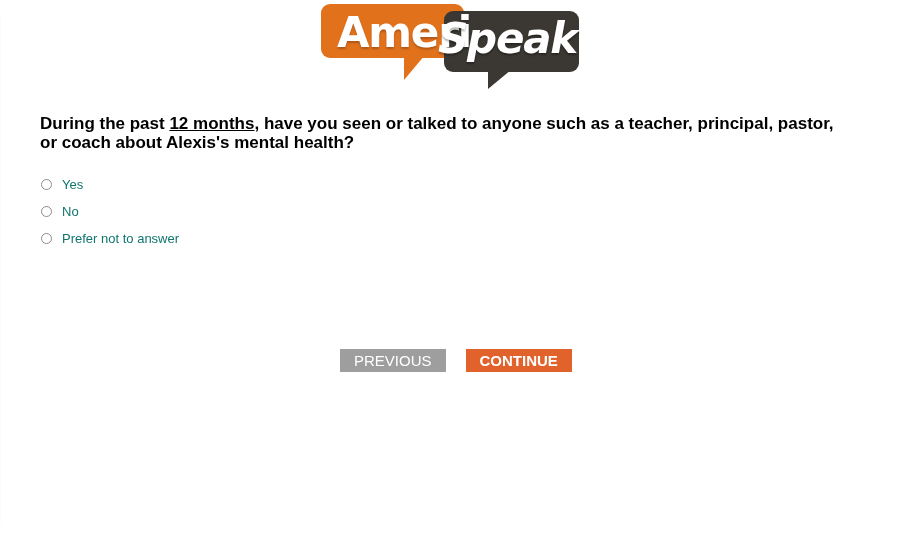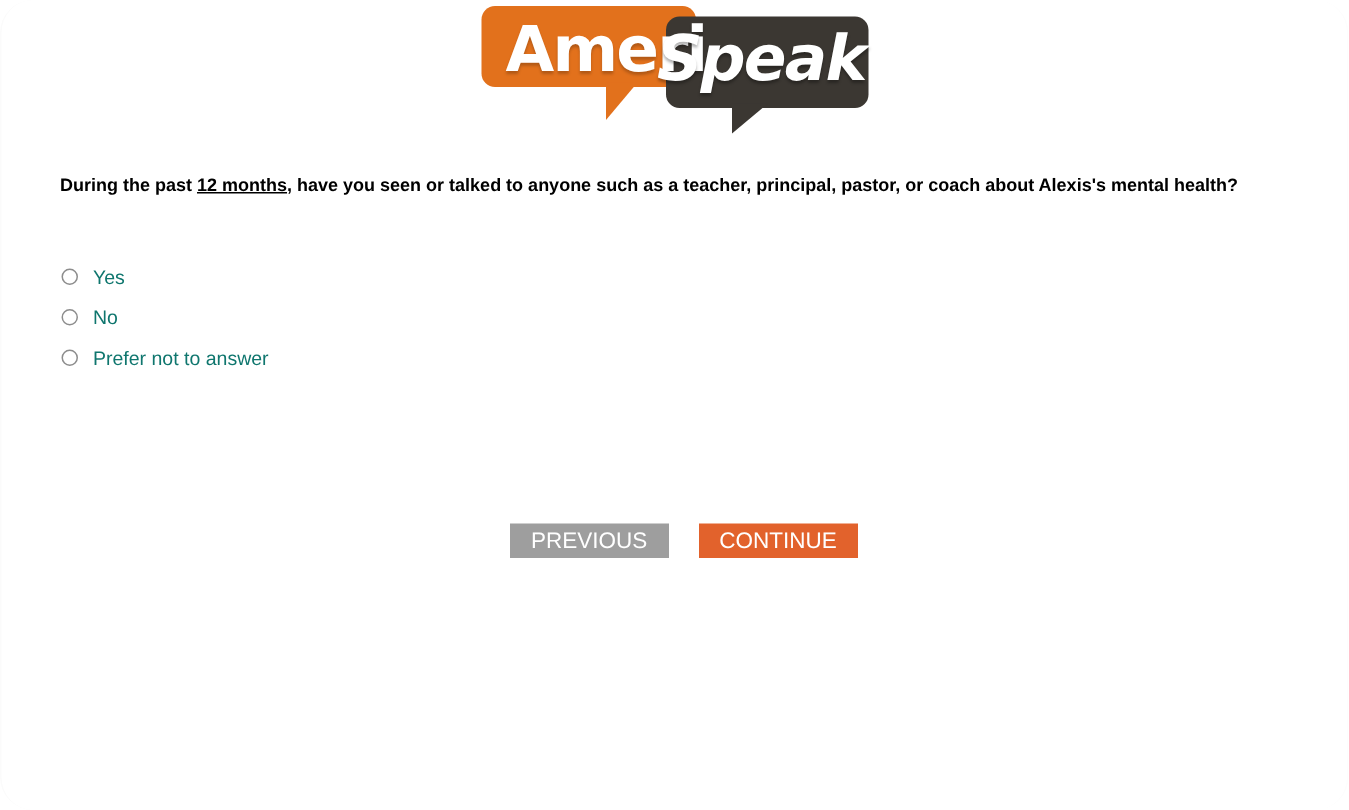--- a/index.html
+++ b/index.html
@@ -96,21 +96,21 @@
     text-shadow: 0 2px 2px rgba(0,0,0,0.30);
     font-style: italic;
   }
 
   
   #question-text {
     position: absolute;
     left: 39px;
     top: 114px;
     width: 806px;
-    font-size: 12px;
+    font-size: 17px;
     font-weight: bold;
     color: #000000;
     line-height: 19px;
   }
   #question-underline {
     text-decoration: underline;
   }
 
   
   #options-list {
@@ -162,20 +162,21 @@
     border-radius: 0;
     white-space: nowrap;
     display: inline-block;
   }
   #previous-button {
     background: #9e9e9e;
   }
   #continue-button {
     background: #E2622C;
     margin-left: 20px;
+    font-weight: bold;
   }
 </style>
 </head>
 <body>
 
 <div id="page">
 
   <div id="logo-block">
     <div class="bubble" id="logo-bubble-orange"></div>
     <div id="logo-tail-orange"></div>

